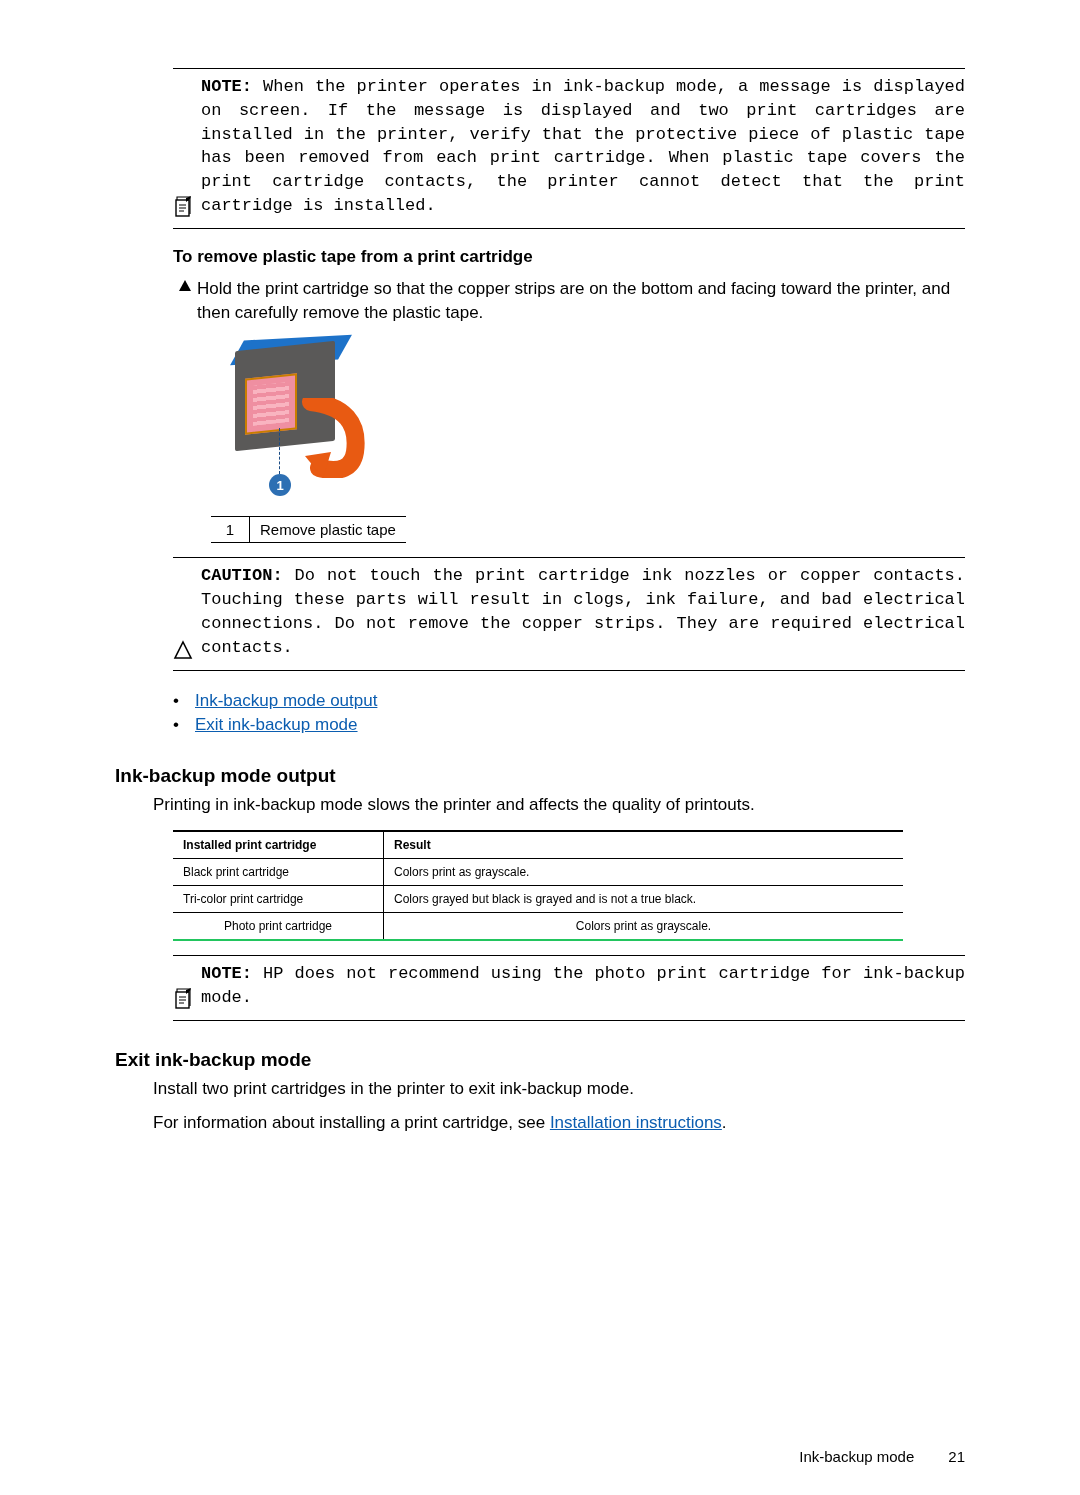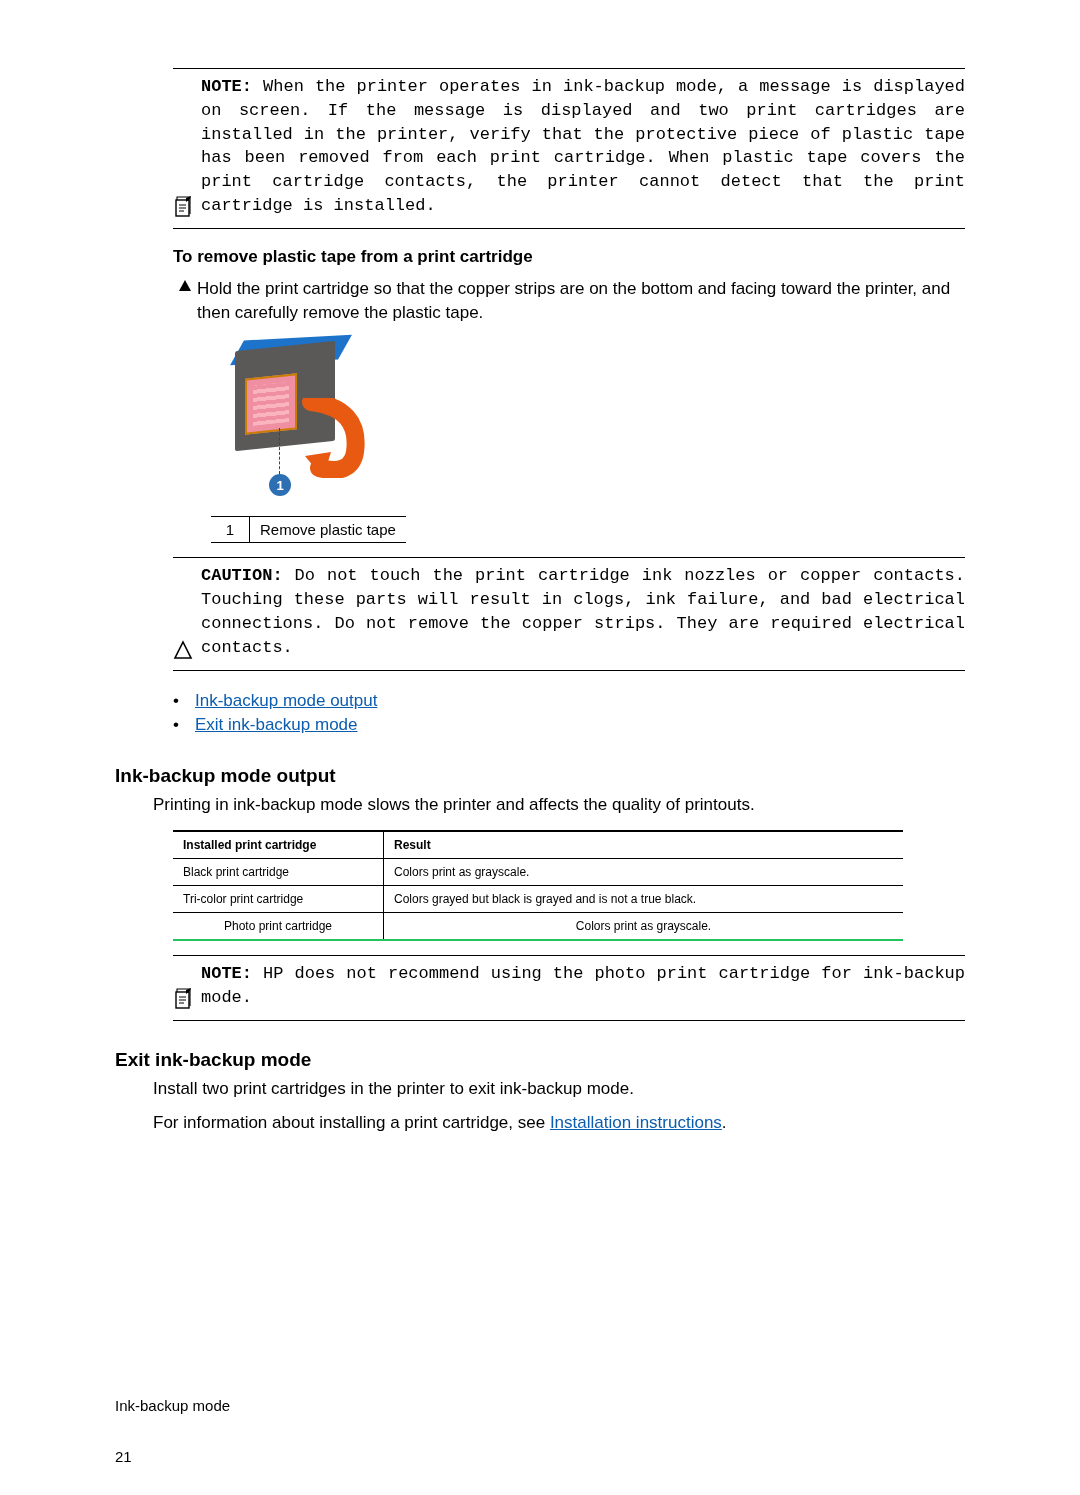--- a/index.html
+++ b/index.html
@@ -192,21 +192,20 @@
 
   
   .footer {
     position:absolute;
     bottom:30px; left:0; right:0;
     padding: 0 115px;
     font-size:15px;
     display:flex;
     justify-content:flex-end;
     gap:34px;
-    flex-direction:column;
   }
 
 </style>
 </head>
 <body>
 
 <div class="page">
 
   <div class="callout">
     <div class="callout-icon">

